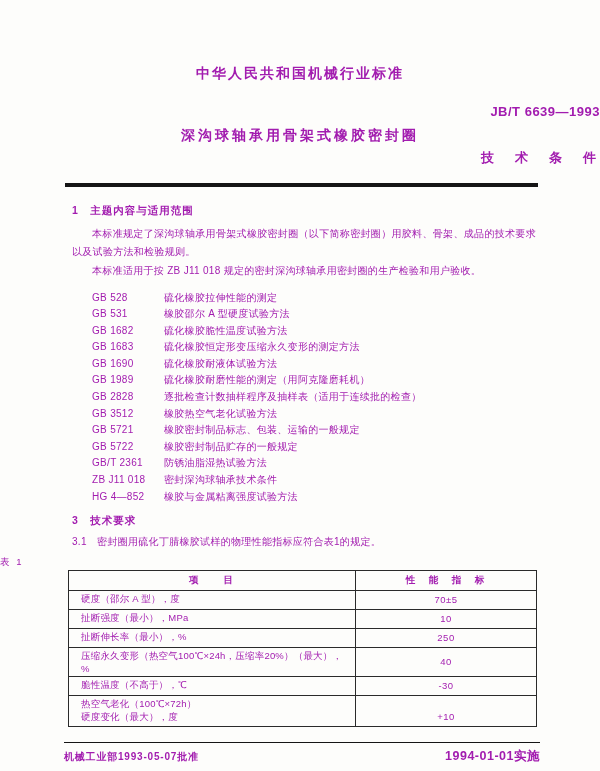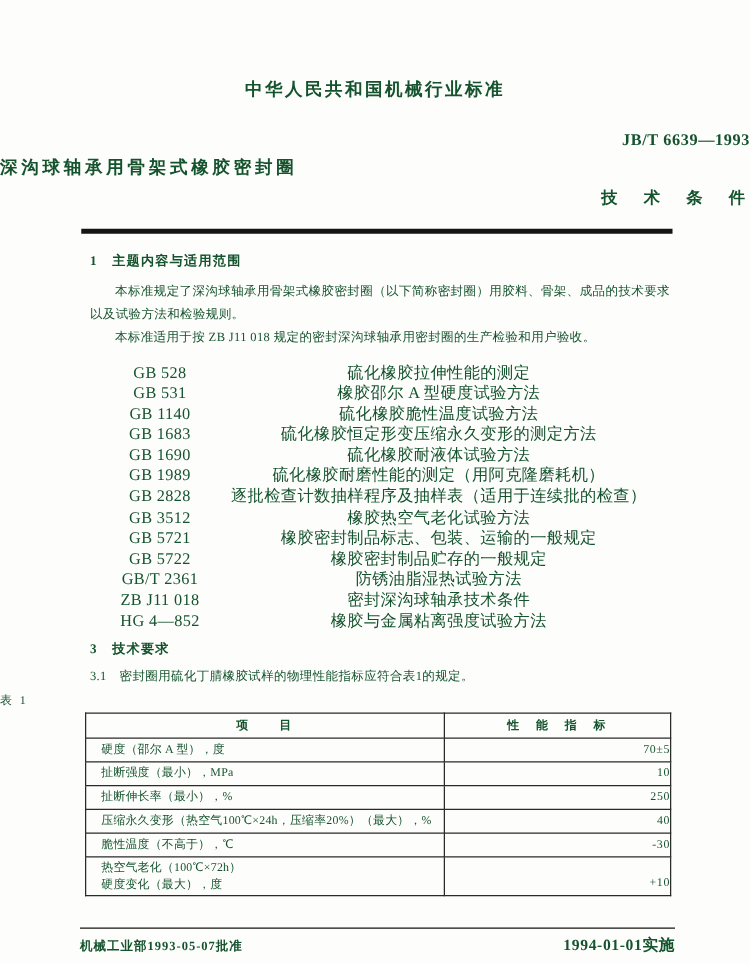--- a/index.html
+++ b/index.html
@@ -3,22 +3,22 @@
 <meta charset="utf-8">
 <style>
   * { margin: 0; padding: 0; box-sizing: border-box; }
   html, body { background: #ffffff; }
   .page {
     position: relative;
     width: 600px;
     height: 771px;
     margin: 0 auto;
     background: #fdfdfb;
-    color: #14532d;
-    font-family: Liberation Serif, serif;
+    color: #a21caf;
+    font-family: Liberation Sans, sans-serif;
     overflow: hidden;
   }
   
   .top-header { padding-top: 64px; }
   .org-line {
     text-align: center;
     font-size: 14px;
     line-height: 18px;
     font-weight: bold;
     letter-spacing: 2px;
@@ -26,20 +26,21 @@
   .code-line {
     margin-top: 22px;
     text-align: right;
     font-size: 13px;
     line-height: 16px;
     font-weight: bold;
     letter-spacing: 0.5px;
   }
   .doc-title {
     margin-top: 6px;
+    text-align: center;
     font-size: 14px;
     line-height: 18px;
     font-weight: bold;
     letter-spacing: 3px;
   }
   .doc-subtitle {
     margin-top: 6px;
     text-align: right;
     font-size: 13px;
     line-height: 16px;
@@ -68,24 +69,23 @@
     text-indent: 2em;
     text-align: justify;
     letter-spacing: 0.3px;
   }
   .body-para.tight { margin-top: 2px; }
   .body-para.clause { text-indent: 0; margin-top: 6px; }
   
   .standards-list { margin: 10px 62px 0 92px; }
   .std-row {
     display: flex;
-    font-size: 13px;
+    font-size: 10px;
     line-height: 16.6px;
     letter-spacing: 0.3px;
-    text-align: center;
   }
   .std-code { width: 72px; flex-shrink: 0; }
   .std-title { flex: 1; }
   
   .table-caption {
     margin-top: 5px;
     text-align: left;
     font-size: 9.5px;
     line-height: 11px;
     letter-spacing: 2px;
@@ -109,21 +109,21 @@
   }
   .spec-table th.col-item { width: 287px; }
   .spec-table td.item-cell {
     height: 19px;
     padding: 2px 6px 2px 12px;
     text-align: left;
     white-space: pre-line;
     letter-spacing: 0.2px;
   }
   .spec-table td.value-cell {
-    text-align: right;
+    text-align: center;
     vertical-align: middle;
     letter-spacing: 0.5px;
   }
   .spec-table tbody tr:last-child td.item-cell { height: 28px; }
   .spec-table tbody tr:last-child td.value-cell {
     vertical-align: bottom;
     padding-bottom: 4px;
   }
   
   .footer {
@@ -170,21 +170,21 @@
   <div class="standards-list">
     <div class="std-row">
       <span class="std-code">GB 528</span>
       <span class="std-title">硫化橡胶拉伸性能的测定</span>
     </div>
     <div class="std-row">
       <span class="std-code">GB 531</span>
       <span class="std-title">橡胶邵尔 A 型硬度试验方法</span>
     </div>
     <div class="std-row">
-      <span class="std-code">GB 1140</span>
+      <span class="std-code">GB 1682</span>
       <span class="std-title">硫化橡胶脆性温度试验方法</span>
     </div>
     <div class="std-row">
       <span class="std-code">GB 1683</span>
       <span class="std-title">硫化橡胶恒定形变压缩永久变形的测定方法</span>
     </div>
     <div class="std-row">
       <span class="std-code">GB 1690</span>
       <span class="std-title">硫化橡胶耐液体试验方法</span>
     </div>

